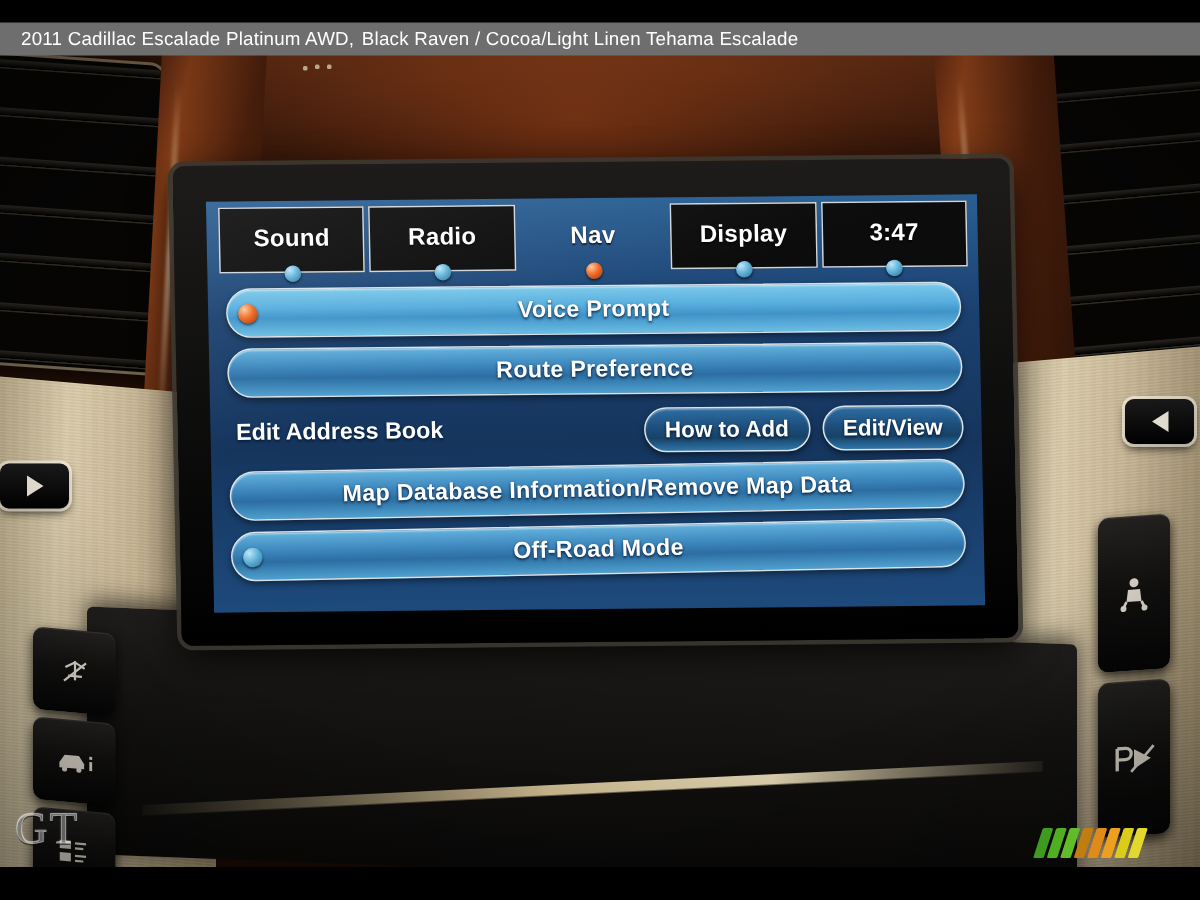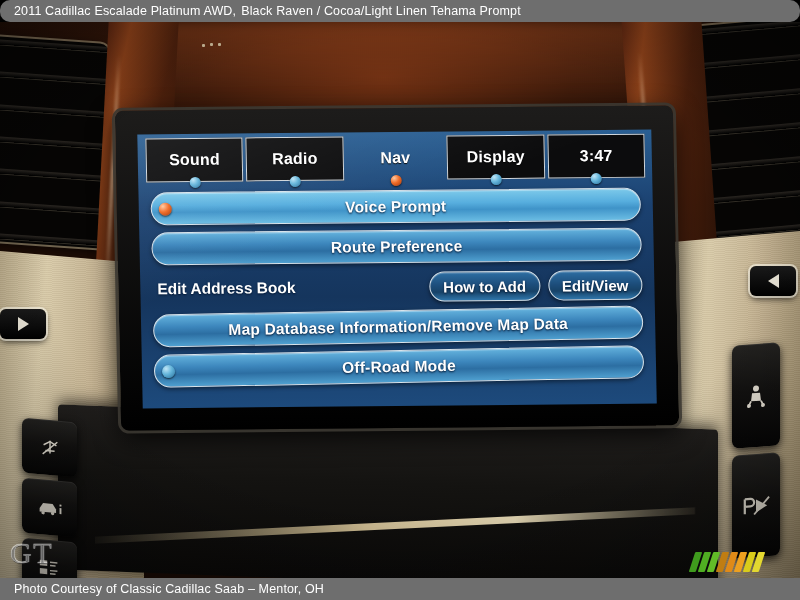--- a/index.html
+++ b/index.html
@@ -9,21 +9,21 @@
   #stage { position:relative; width:800px; height:600px; overflow:hidden; }
 
   
   .caption-bar {
     position:absolute; left:0; width:800px; height:22px;
     background:#6e6e6e; color:#ffffff;
     font-size:12.5px; letter-spacing:.15px;
     display:flex; align-items:center; padding-left:14px;
     z-index:60;
   }
-  #topbar { top:0;border-radius:10px; }
+  #topbar { top:15px; }
   #botbar { bottom:0; height:22px; }
   #topbar .vehicle { color:#ffffff; }
   #topbar .colors { color:#ffffff; margin-left:5px; }
 
   
   #photo {
     position:absolute; left:0; top:22px; width:800px; height:556px;
     overflow:hidden;
     background:#0a0806;
   }
@@ -242,21 +242,21 @@
     background:radial-gradient(ellipse 640px 420px at 50% 45%, rgba(0,0,0,0) 55%, rgba(0,0,0,.45) 100%);
   }
 </style>
 </head>
 <body>
 
 <div id="stage">
 
   <div id="topbar" class="caption-bar">
     <span class="vehicle">2011 Cadillac Escalade Platinum AWD,</span>
-    <span class="colors">Black Raven / Cocoa/Light Linen Tehama Prompt</span>
+    <span class="colors">Black Raven / Cocoa/Light Linen Tehama Escalade</span>
   </div>
 
   <div id="photo">
 
     <div class="wood"></div>
     <div class="wood-sheen"></div>
 
     <div class="speck" style="left:202px; top:22px;"></div>
     <div class="speck" style="left:210px; top:21px;"></div>
     <div class="speck" style="left:218px; top:21px;"></div>
@@ -431,17 +431,14 @@
       <i style="background:#62bb28"></i>
       <i style="background:#c07d12"></i>
       <i style="background:#e08a18"></i>
       <i style="background:#eda020"></i>
       <i style="background:#d9cc1a"></i>
       <i style="background:#e3d830"></i>
     </div>
 
   </div>
 
-  <div id="botbar" class="caption-bar">
-    <span>Photo Courtesy of Classic Cadillac Saab – Mentor, OH</span>
-  </div>
 
 </div>
 
 </body></html>

